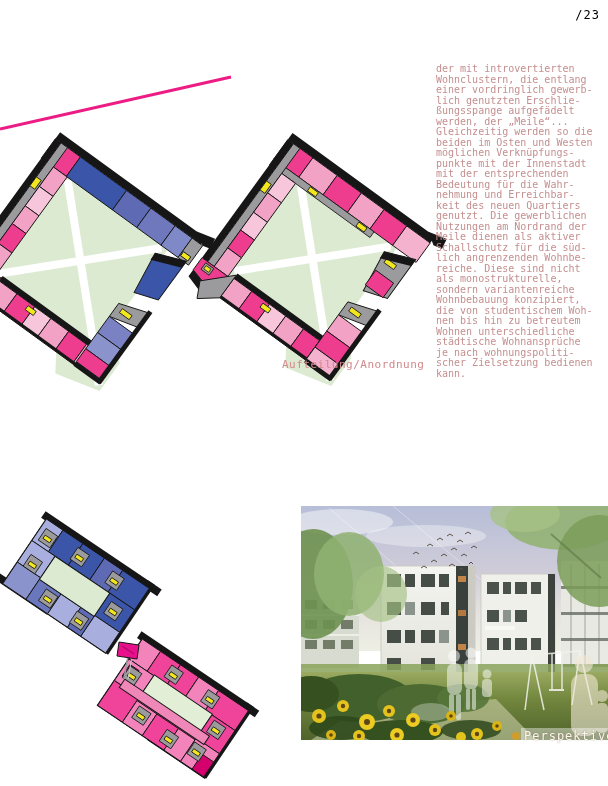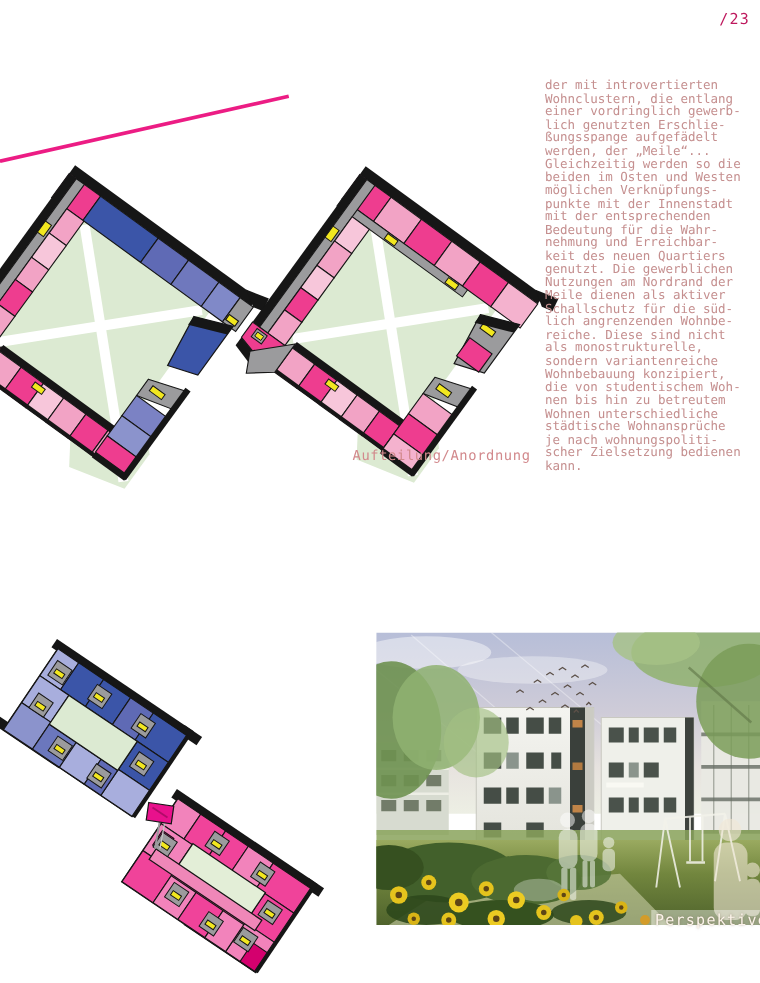--- a/index.html
+++ b/index.html
@@ -1,21 +1,21 @@
 <!DOCTYPE html>
 <html><head>
 <meta charset="utf-8">
 <style>
   html,body{margin:0;padding:0;}
   body{
     width:608px;height:786px;position:relative;background:#ffffff;overflow:hidden;
     font-family:"DejaVu Sans Mono","Liberation Mono",monospace;
   }
   #art{position:absolute;left:0;top:0;width:608px;height:786px;z-index:1;}
-  .txt{position:absolute;z-index:5;color:#be185d;}
+  .txt{position:absolute;z-index:5;color:#000000;}
   .page-num{right:8px;top:8px;font-size:12px;letter-spacing:1px;}
   .bodytext{
     left:436px;top:64px;width:172px;
     font-size:10px;line-height:10.5px;white-space:pre-line;color:#c58f8f;
   }
   .cap{font-size:11px;letter-spacing:.5px;color:#d2898c;text-align:center;}
   .cap-arrangement{left:282px;top:358px;}
   .cap-floorplan{left:98px;top:764px;margin-top:23px;}
   .cap-perspective{
     left:521px;top:728px;font-size:12px;letter-spacing:1px;

